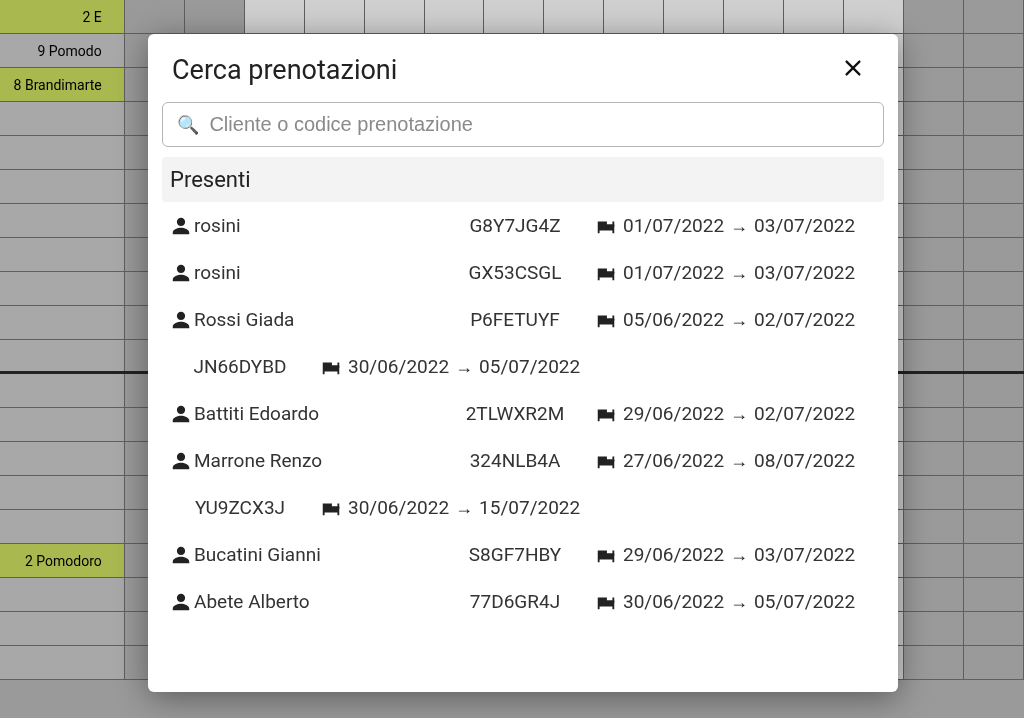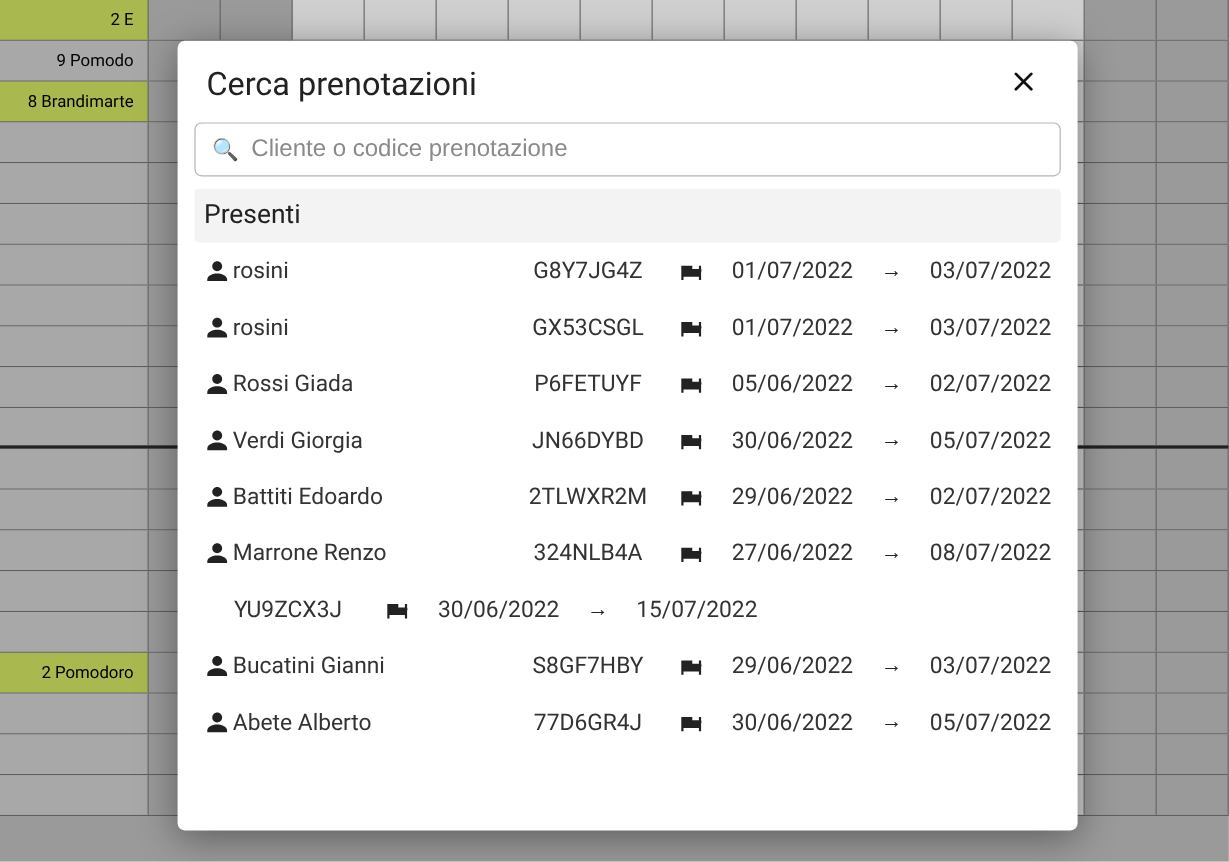--- a/index.html
+++ b/index.html
@@ -28,21 +28,21 @@
     border-right: 1px solid #5f5f5f;
     background: #cfcfcf;
   }
   .bg-row .cell.dark { background: #9a9a9a; }
   .bg-row .label-cell {
     width: 130px;
     background: #a8a8a8;
     display:flex;
     align-items:center;
     justify-content:flex-end;
-    padding-right:12px;
+    padding-right:22px;
     font-size:14px;
     border-right: 1px solid #5f5f5f;
   }
   .bg-row .label-cell.olive { background: #aab850; color:#000; }
   .bg-row.heavy { border-bottom: 3px solid #222; }
 
   
   .modal {
     position: absolute;
     left: 148px;
@@ -129,21 +129,21 @@
     gap:2px;
     width: 265px;
   }
   .col-code {
     width: 140px;
     text-align: center;
   }
   .col-dates {
     display:flex;
     align-items:center;
-    gap:23px;
+    gap:6px;
   }
   .person-icon, .bed-icon { display:inline-flex; }
   .person-icon svg, .bed-icon svg { width:22px; height:22px; fill:#222; }
   .arrow { font-size: 18px; color:#222; }
 
   
   .results::-webkit-scrollbar { width: 16px; }
   .results::-webkit-scrollbar-track { background: #f1f1f1; }
   .results::-webkit-scrollbar-thumb { background: #bdbdbd; border: 2px solid #f1f1f1; border-radius: 2px; }
   .results::-webkit-scrollbar-button { background: #f1f1f1; height:16px; }
@@ -595,28 +595,20 @@
               <svg viewBox="0 0 24 24">
                 <path d="M21 10V7h-2v3h-6V7H3v13h2v-3h14v3h2v-7a3 3 0 0 0 0-3zM7 12a2 2 0 1 0 0-4 2 2 0 0 0 0 4z"></path>
               </svg>
             </span>
             <span>05/06/2022</span>
             <span class="arrow">→</span>
             <span>02/07/2022</span>
           </div>
         </div>
         <div class="row">
-          <div class="col-name">
-            <span class="person-icon">
-              <svg viewBox="0 0 24 24">
-                <path d="M12 12c2.5 0 4.5-2 4.5-4.5S14.5 3 12 3 7.5 5 7.5 7.5 9.5 12 12 12zm0 2c-3.5 0-9 1.8-9 5.3V21h18v-1.7c0-3.5-5.5-5.3-9-5.3z"></path>
-              </svg>
-            </span>
-            <span>Verdi Giorgia</span>
-          </div>
           <div class="col-code">JN66DYBD</div>
           <div class="col-dates">
             <span class="bed-icon">
               <svg viewBox="0 0 24 24">
                 <path d="M21 10V7h-2v3h-6V7H3v13h2v-3h14v3h2v-7a3 3 0 0 0 0-3zM7 12a2 2 0 1 0 0-4 2 2 0 0 0 0 4z"></path>
               </svg>
             </span>
             <span>30/06/2022</span>
             <span class="arrow">→</span>
             <span>05/07/2022</span>

